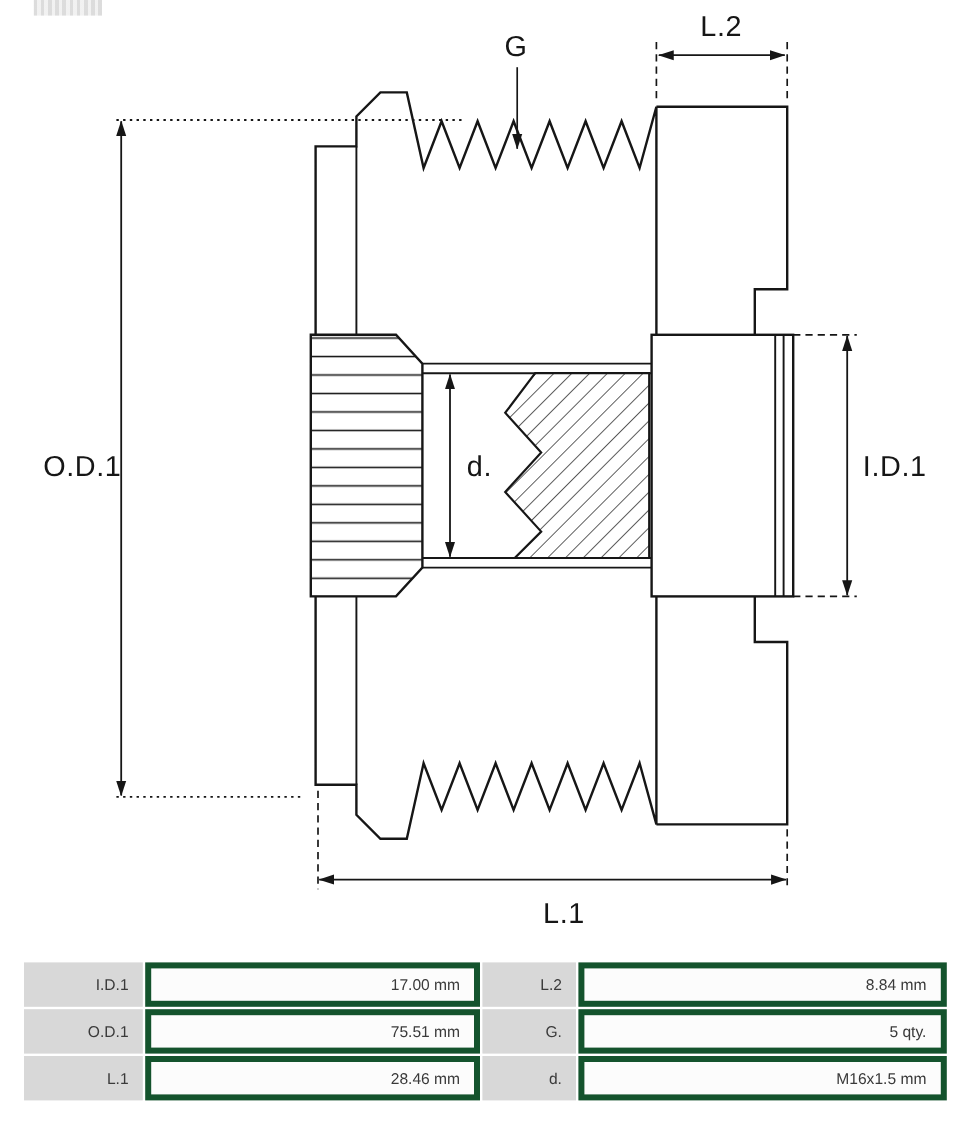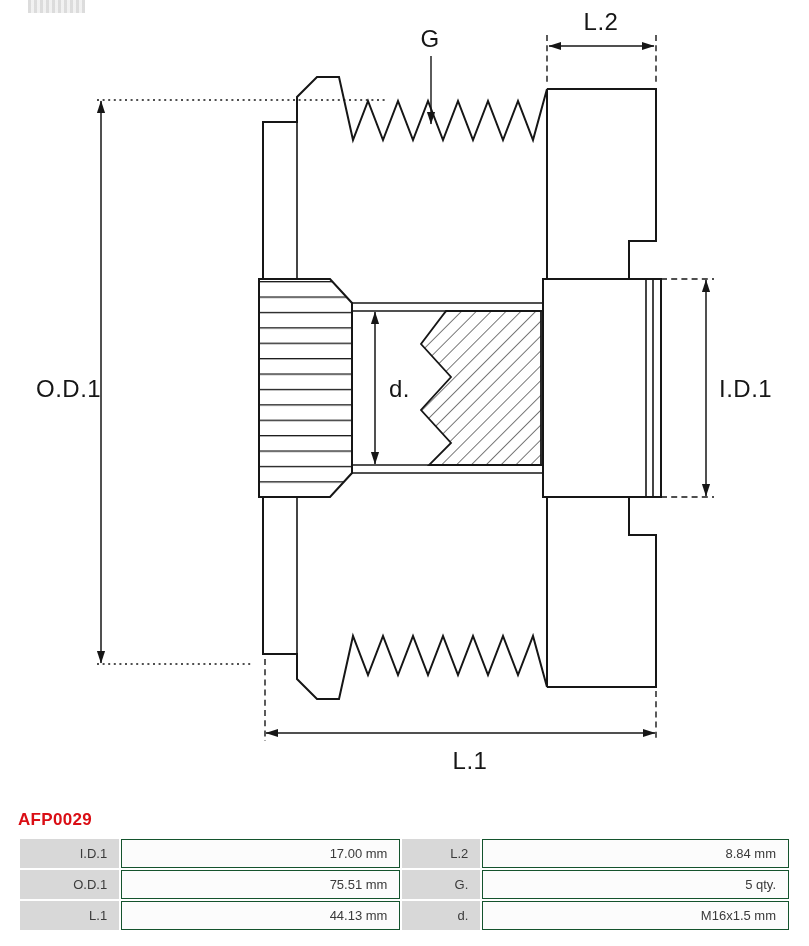--- a/index.html
+++ b/index.html
@@ -52,21 +52,21 @@
   }
   table.specs td {
     height: 27px;
     padding: 0 12px 0 4px;
     text-align: right;
     vertical-align: middle;
     white-space: nowrap;
     overflow: hidden;
   }
   td.lbl-cell { background: #d8d8d8; }
-  td.val-cell { background: #fcfcfc; border: 1px solid #14532d; }
+  td.val-cell { background: #fcfcfc; border: 5px solid #14532d; }
 </style>
 </head>
 <body>
 
 <div class="page">
 
   <div class="watermark"></div>
 
   <div class="drawing">
     <svg width="809" height="800" viewBox="0 0 809 800" xmlns="http://www.w3.org/2000/svg">
@@ -151,21 +151,20 @@
         <text class="lbl" x="470" y="769" text-anchor="middle">L.1</text>
       </g>
 
       <g>
         <line class="dim" x1="375" y1="312" x2="375" y2="464" marker-start="url(#arr)" marker-end="url(#arr)"></line>
         <text class="lbl" x="389" y="397">d.</text>
       </g>
     </svg>
   </div>
 
-  <div class="part-number">AFP0029</div>
 
   <table class="specs">
     <colgroup>
       <col style="width:13%">
       <col style="width:36.6%">
       <col style="width:10.2%">
       <col style="width:40.2%">
     </colgroup>
     <tbody>
       <tr>
@@ -175,20 +174,20 @@
         <td class="val-cell">8.84 mm</td>
       </tr>
       <tr>
         <td class="lbl-cell">O.D.1</td>
         <td class="val-cell">75.51 mm</td>
         <td class="lbl-cell">G.</td>
         <td class="val-cell">5 qty.</td>
       </tr>
       <tr>
         <td class="lbl-cell">L.1</td>
-        <td class="val-cell">44.13 mm</td>
+        <td class="val-cell">28.46 mm</td>
         <td class="lbl-cell">d.</td>
         <td class="val-cell">M16x1.5 mm</td>
       </tr>
     </tbody>
   </table>
 
 </div>
 
 </body></html>

